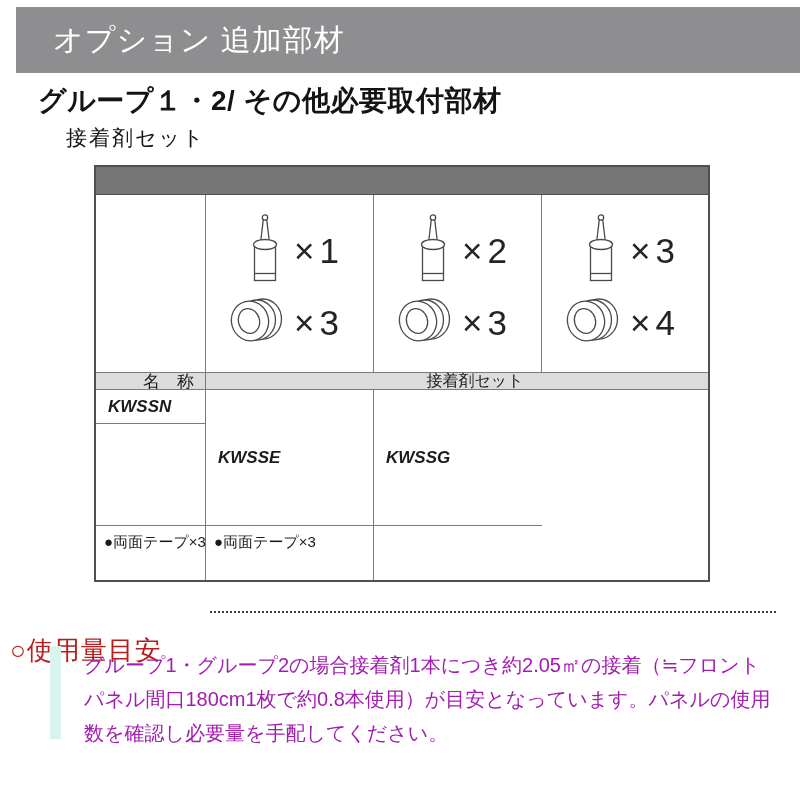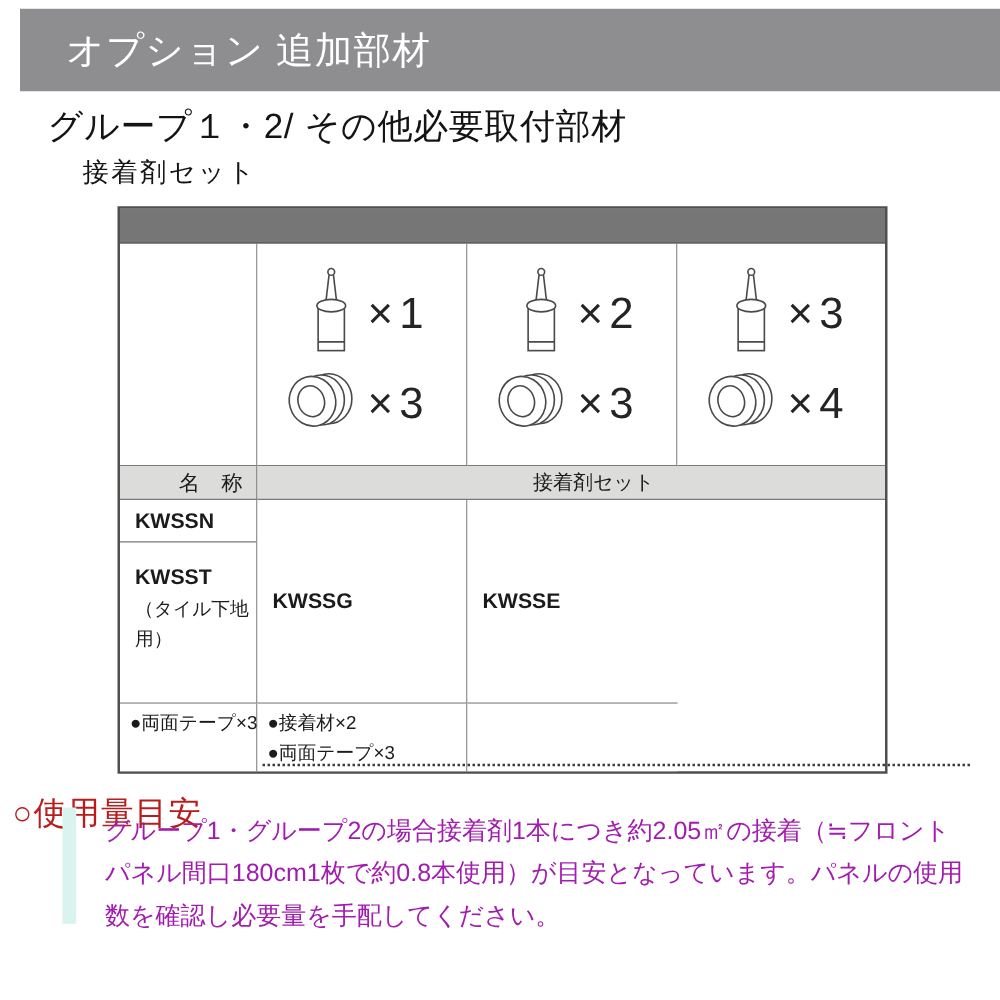--- a/index.html
+++ b/index.html
@@ -12,41 +12,41 @@
   
   .banner{
     position:absolute;left:0;top:7px;width:800px;height:66px;
     background:#8e8e90;display:flex;align-items:center;margin-left:16px;
   }
   .banner-title{
     padding-left:37px;color:#ffffff;font-size:30px;font-weight:500;letter-spacing:1px;
   }
   
   .group-heading{
-    position:absolute;left:38px;top:82px;font-size:28px;font-weight:400;color:#141414;letter-spacing:0.5px;
+    position:absolute;left:38px;top:82px;font-size:28px;font-weight:700;color:#141414;letter-spacing:0.5px;
   }
   .product-heading{
     position:absolute;left:66px;top:124px;font-size:21px;color:#141414;letter-spacing:2px;
   }
   
   .tbl{
     position:absolute;left:94px;top:165px;width:616px;
     border:2px solid #4f4f4f;background:#fff;box-sizing:border-box;
   }
   .tbl-head{height:27px;background:#767677;border-bottom:1px solid #4f4f4f;}
   .row{display:grid;grid-template-columns:110px 168px 168px 1fr;}
   .cell{
     border-right:1px solid #7a7a7a;border-bottom:1px solid #7a7a7a;
     position:relative;box-sizing:border-box;background:#fff;
   }
   .row .cell:last-child{border-right:none;}
   .row:last-child .cell{border-bottom:none;}
   .row-img .cell{height:178px;}
-  .row-name .cell{height:27px;padding-left:36px;}
-  .row-code .cell{height:163px;}
+  .row-name .cell{height:17px;padding-left:36px;}
+  .row-code .cell{height:136px;font-style:italic;}
   .row-rem .cell{height:54px;}
   .label-cell{
     background:#dcdcdb;display:flex;align-items:center;justify-content:center;
     font-size:17px;color:#1b1b1b;
   }
   .label-white{background:#ffffff;}
   .name-value{
     grid-column:2 / 5;background:#dcdcdb;display:flex;align-items:center;justify-content:center;
     font-size:16px;color:#1b1b1b;
   }
@@ -187,35 +187,30 @@
   </div>
 
   <div class="row row-name">
     <div class="cell label-cell">名　称</div>
     <div class="cell name-value">接着剤セット</div>
   </div>
 
   <div class="row row-code">
     <div class="cell split-cell">
       <div class="split-top">KWSSN</div>
-      <div class="split-bottom">
-        <span>KWSST</span>
-        <span class="split-note">（タイル下地用）</span>
-      </div>
-    </div>
+    </div>
+    <div class="cell code-cell">KWSSE</div>
     <div class="cell code-cell">KWSSG</div>
-    <div class="cell code-cell">KWSSE</div>
   </div>
 
   <div class="row row-rem">
     <div class="cell rem-cell">
       <div class="rem-line">●両面テープ×3</div>
     </div>
     <div class="cell rem-cell">
-      <div class="rem-line">●接着材×2</div>
       <div class="rem-line">●両面テープ×3</div>
     </div>
     <div class="cell rem-cell">
     </div>
   </div>
 </div>
 
 <div class="usage-heading">○使用量目安</div>
 <div class="dotted-leader"></div>
 <div class="accent-bar"></div>

